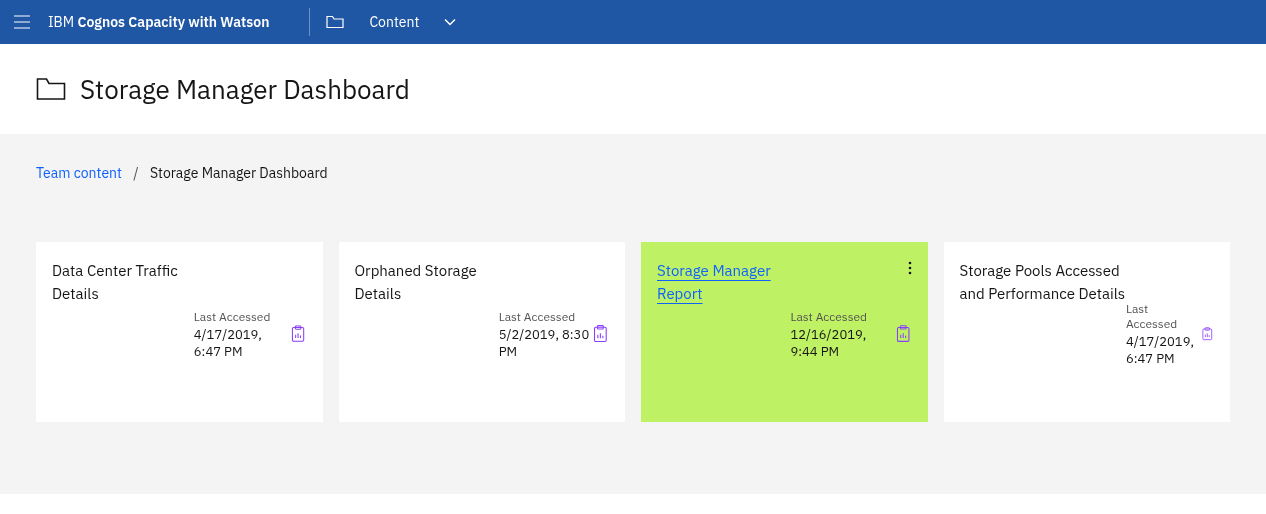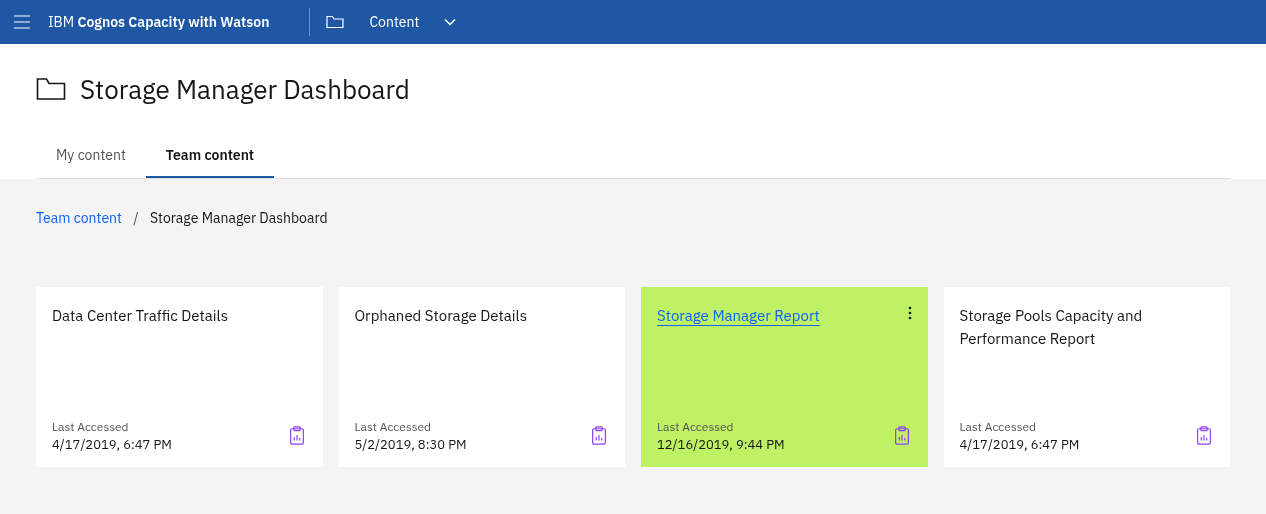--- a/index.html
+++ b/index.html
@@ -22,21 +22,21 @@
   .tab { padding: 12px 20px; font-size: 14px; color: #525252; cursor: pointer; border-bottom: 2px solid transparent; }
   .tab.active { color: #161616; font-weight: 600; border-bottom-color: #1f57a4; }
   
   .content-area { background: #f4f4f4; padding: 30px 36px 40px 36px; min-height: 360px; }
   .breadcrumb { font-size: 14px; margin-bottom: 60px; }
   .breadcrumb a { color: #0f62fe; text-decoration: none; cursor: pointer; }
   .breadcrumb .sep { color: #525252; margin: 0 8px; }
   .breadcrumb .current { color: #161616; }
   
   .cards { display: flex; gap: 16px; }
-  .card { background: #fff; width: 294px; height: 180px; padding: 18px 16px 14px 16px; display: flex; flex-direction: column; justify-content: space-between; position: relative; cursor: pointer; }
+  .card { background: #fff; width: 294px; height: 180px; padding: 18px 16px 14px 16px; display: flex; flex-direction: row; justify-content: space-between; position: relative; cursor: pointer; }
   .card.hovered { background: #bef264; }
   .card-title { font-size: 15px; color: #161616; line-height: 1.5; }
   .card.hovered .card-title { color: #0f62fe; text-decoration: underline; text-underline-offset: 4px; }
   .card-footer { display: flex; align-items: center; justify-content: space-between; }
   .card-meta-label { font-size: 12px; color: #525252; }
   .card-meta-value { font-size: 13px; color: #161616; margin-top: 2px; }
   .card-icon { width: 20px; height: 20px; }
   .card-more { position: absolute; top: 18px; right: -24px; width: 16px; height: 16px; cursor: pointer; display:flex; align-items:center; justify-content:center;}
   .card-more.inside { right: 10px; top: 18px; }
   
@@ -65,24 +65,20 @@
       </svg>
   </div>
 </div>
 
 <div class="page-header">
   <div class="page-title-row">
     <svg width="30" height="24" viewBox="0 0 30 24">
         <path fill="none" stroke="#161616" stroke-width="1.6" d="M1.5 3.5 L1.5 22 L28.5 22 L28.5 6.5 L13 6.5 L10.5 2 L1.5 2 Z"></path>
       </svg>
     <h1 class="page-title">Storage Manager Dashboard</h1>
-  </div>
-  <div class="tabs">
-    <div class="tab">My content</div>
-    <div class="tab active">Team content</div>
   </div>
 </div>
 
 <div class="content-area">
   <div class="breadcrumb">
     <a>Team content</a>
     <span class="sep">/</span>
     <span class="current">Storage Manager Dashboard</span>
   </div>
 
@@ -134,21 +130,21 @@
         </div>
         <svg class="card-icon" width="20" height="22" viewBox="0 0 20 22">
             <rect x="3" y="3" width="14" height="17" rx="1.5" fill="none" stroke="#8a3ffc" stroke-width="1.3"></rect>
             <rect x="6.5" y="1" width="7" height="4" rx="1" fill="none" stroke="#8a3ffc" stroke-width="1.3"></rect>
             <path stroke="#8a3ffc" stroke-width="1.3" d="M7 16v-4M10 16v-6M13 16v-3"></path>
           </svg>
       </div>
     </div>
 
     <div class="card">
-      <div class="card-title">Storage Pools Capacity and Performance Report</div>
+      <div class="card-title">Storage Pools Accessed and Performance Details</div>
       <div class="card-footer">
         <div>
           <div class="card-meta-label">Last Accessed</div>
           <div class="card-meta-value">4/17/2019, 6:47 PM</div>
         </div>
         <svg class="card-icon" width="20" height="22" viewBox="0 0 20 22">
             <rect x="3" y="3" width="14" height="17" rx="1.5" fill="none" stroke="#8a3ffc" stroke-width="1.3"></rect>
             <rect x="6.5" y="1" width="7" height="4" rx="1" fill="none" stroke="#8a3ffc" stroke-width="1.3"></rect>
             <path stroke="#8a3ffc" stroke-width="1.3" d="M7 16v-4M10 16v-6M13 16v-3"></path>
           </svg>

